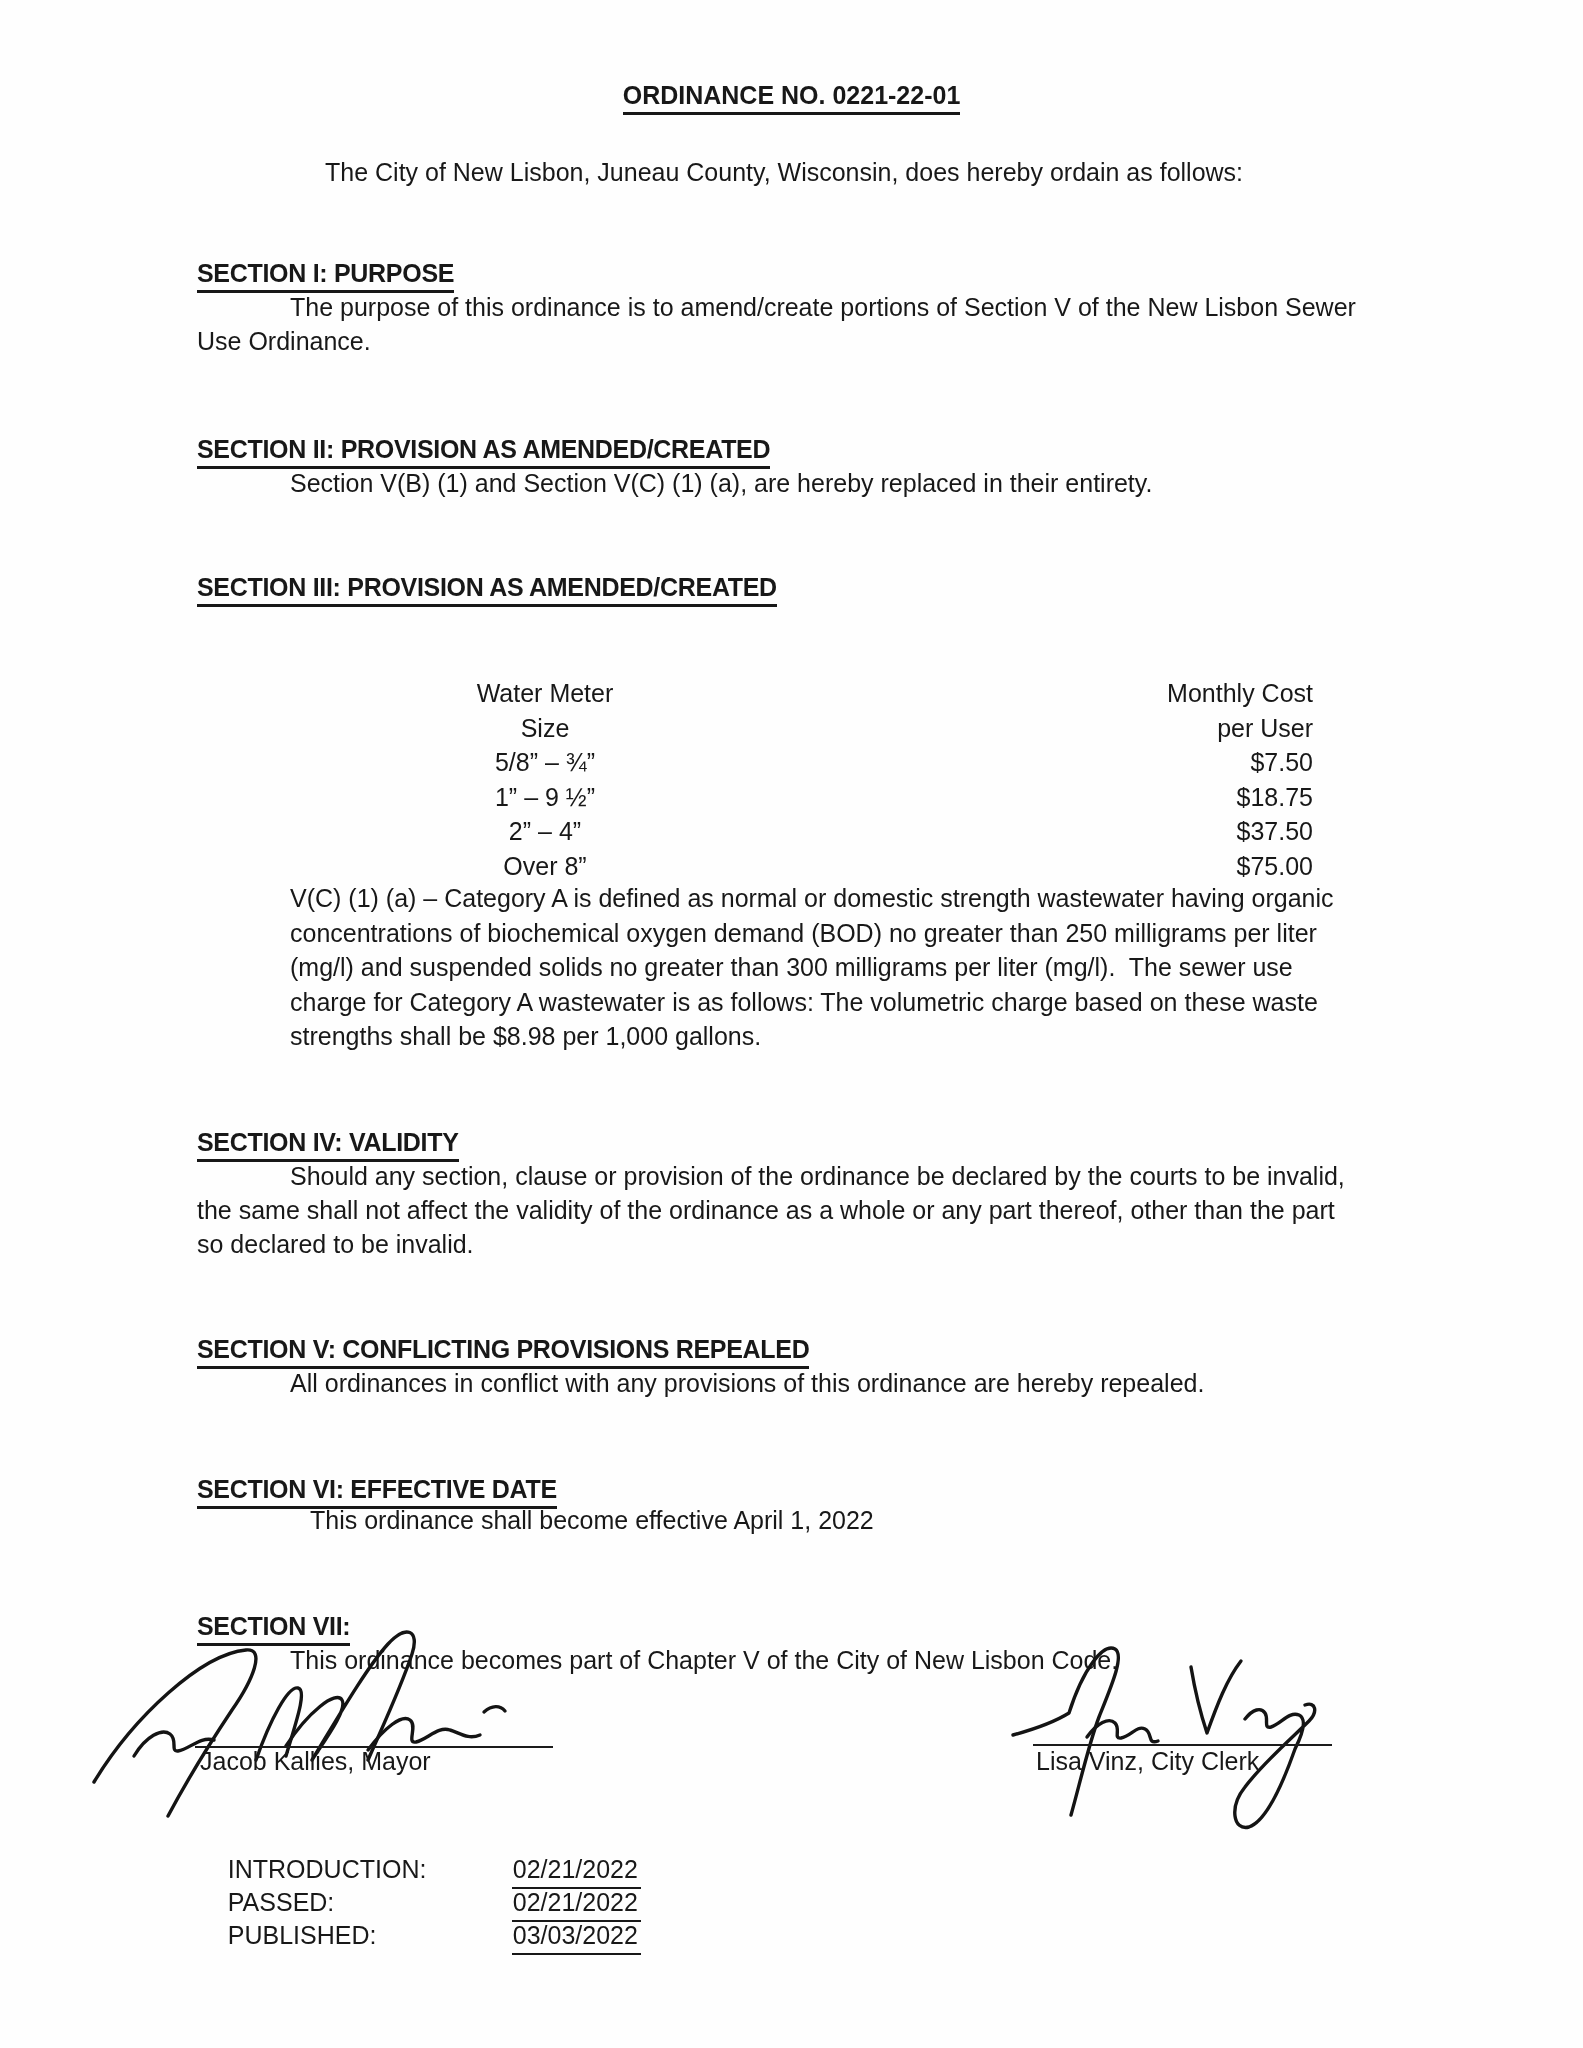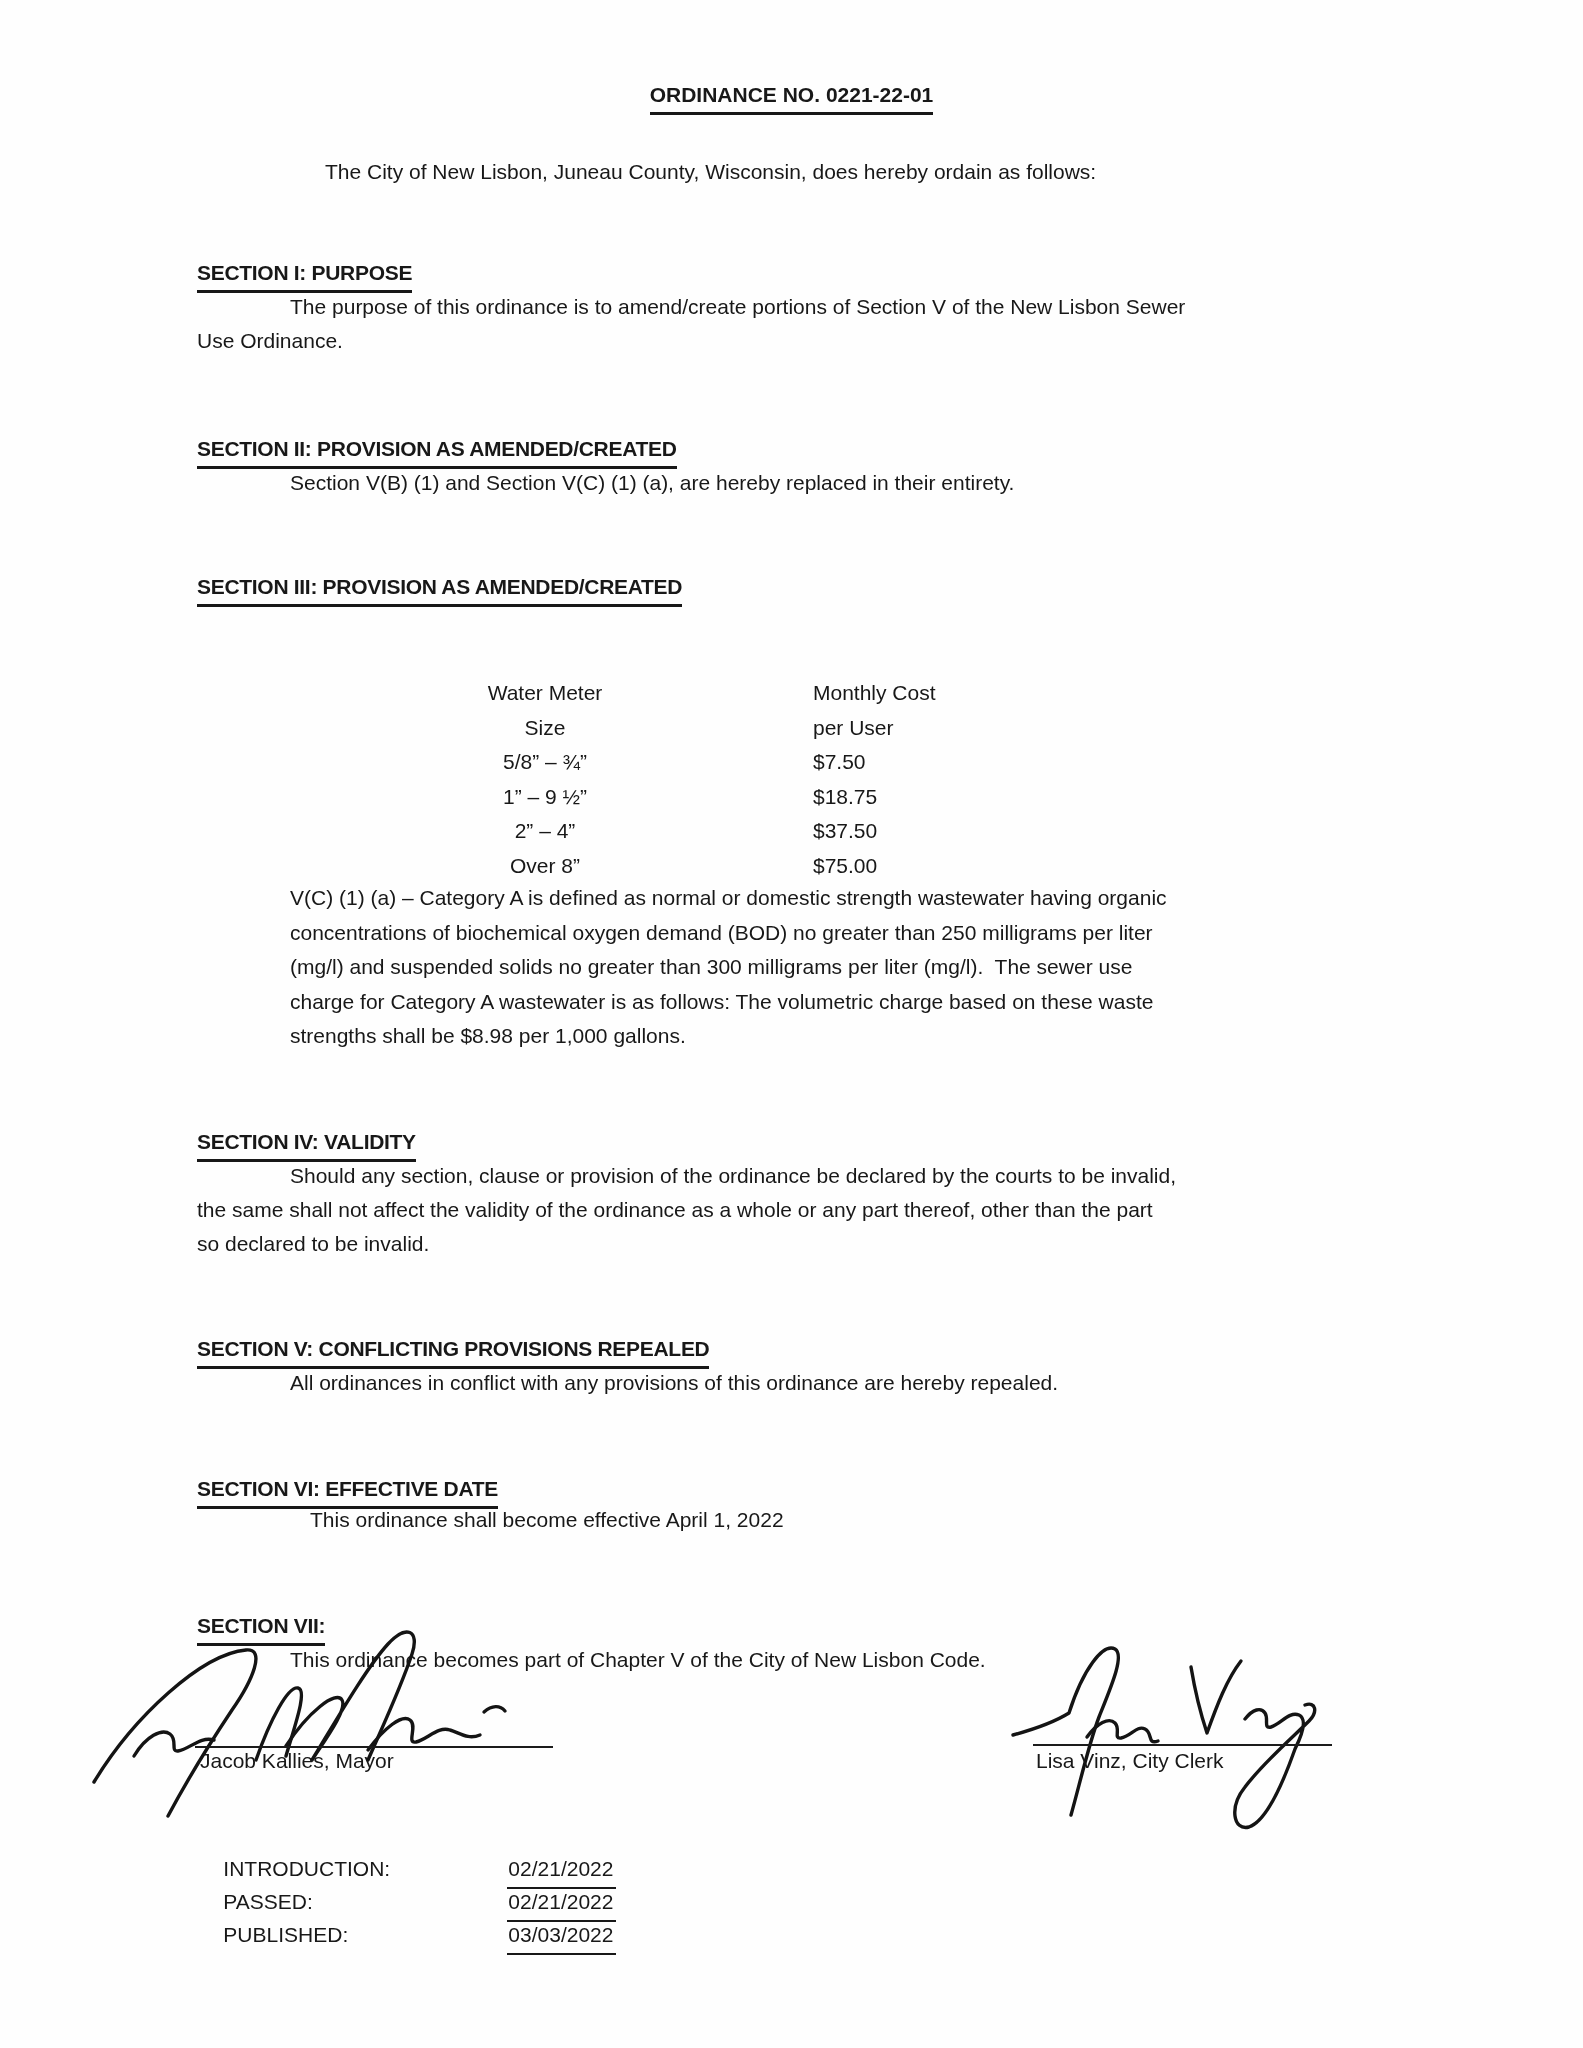--- a/index.html
+++ b/index.html
@@ -3,21 +3,21 @@
 <meta charset="utf-8">
 <style>
   html,body { margin:0; padding:0; background:#e8e8e8; }
   .page {
     position:relative;
     width:1583px; height:2048px;
     margin:0 auto;
     background:#fefefe;
     color:#181818;
     font-family:"Liberation Sans","DejaVu Sans",sans-serif;
-    font-size:21px;
+    font-size:25px;
     line-height:34px;
     overflow:hidden;
   }
   .abs { position:absolute; }
   .line { white-space:pre; }
   .heading {
     font-weight:bold;
     letter-spacing:-0.3px;
     margin-top:36px;
   }
@@ -27,21 +27,21 @@
     padding-bottom:0px;
     white-space:pre;
   }
   .title { font-weight:bold; }
   .u-mid {
     border-bottom:2.6px solid #181818;
     white-space:pre;
   }
   .fee-row { position:relative; height:34.6px; width:1583px; }
   .fee-size { position:absolute; left:290px; width:510px; text-align:center; white-space:pre; }
-  .fee-cost { position:absolute; left:813px; width:500px; text-align:left; white-space:pre; }
+  .fee-cost { position:absolute; left:813px; width:500px; text-align:right; white-space:pre; }
   .sig-rule { position:absolute; height:0; border-top:2.5px solid #1c1c1c; }
   .sig-svg path { fill:none; stroke:#141414; stroke-width:3.4; stroke-linecap:round; stroke-linejoin:round; }
   .date-row { position:absolute; left:200px; white-space:pre; }
   .date-label { display:inline-block; width:284px; white-space:pre; }
   .date-value {
     display:inline-block;
     border-bottom:2.6px solid #181818;
     padding:0 3px 1px 1px;
     white-space:pre;
   }

